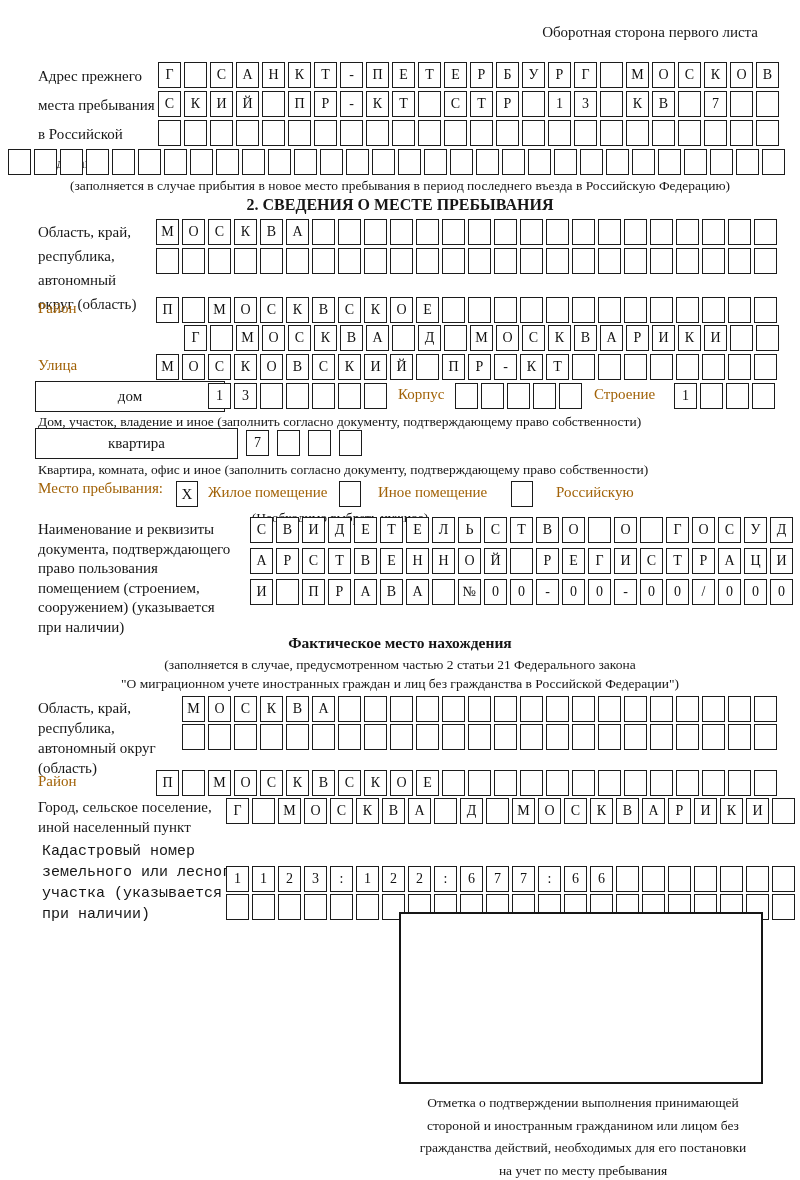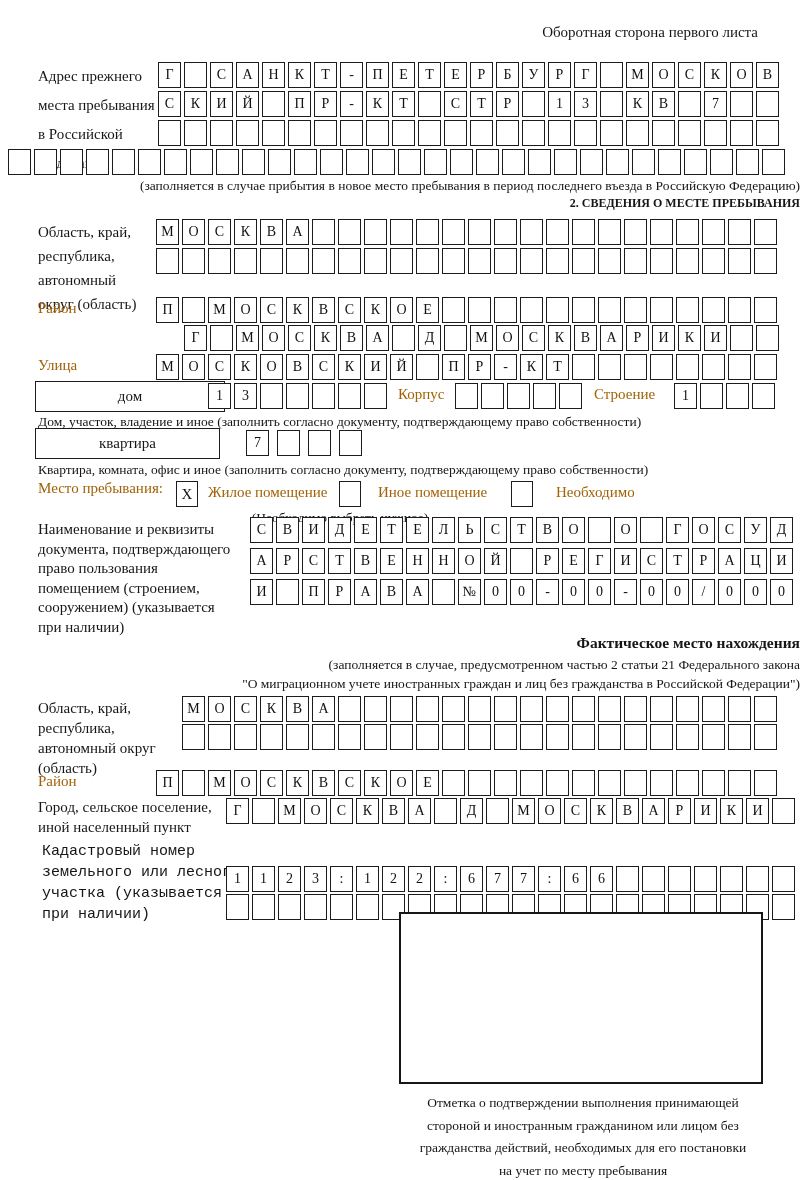--- a/index.html
+++ b/index.html
@@ -4,21 +4,21 @@
 <style>
   html,body{margin:0;padding:0;background:#e8e8e8;}
   #form-canvas{
     position:relative;width:800px;height:1180px;margin:0 auto;
     background:#ffffff;color:#161616;
     font-family:"Liberation Serif","DejaVu Serif",serif;
     overflow:hidden;
   }
   .lbl{position:absolute;font-size:15px;line-height:24px;white-space:pre-line;color:#161616;}
   .cap{position:absolute;font-size:13.5px;color:#161616;}
-  .center{left:0;width:100%;text-align:right;}
+  .center{left:0;width:100%;text-align:center;}
   .boxrow{position:absolute;display:flex;gap:3px;}
   .boxrow.gap8{gap:8px;}
   .cell{
     width:23px;height:26px;box-sizing:border-box;flex:0 0 23px;
     border:1.5px solid #1c1c1c;background:#fff;
     display:flex;align-items:center;justify-content:center;
     font-size:14px;line-height:1;color:#111;
   }
   .wide-box{
     position:absolute;box-sizing:border-box;height:31px;
@@ -26,21 +26,21 @@
     display:flex;align-items:center;justify-content:center;
     font-size:15px;color:#161616;
   }
   .checkbox{
     position:absolute;width:22px;height:26px;box-sizing:border-box;
     border:1.6px solid #1c1c1c;background:#fff;
     display:flex;align-items:center;justify-content:center;
     font-size:15px;color:#111;
   }
   .inline-lbl{position:absolute;font-size:15px;white-space:nowrap;color:#a16207;}
-  .h-bold{position:absolute;font-weight:bold;font-size:12px;}
+  .h-bold{position:absolute;font-weight:bold;font-size:16px;}
   .big-box{position:absolute;box-sizing:border-box;border:2.5px solid #161616;background:#fff;}
 </style>
 </head>
 <body>
 
 <div id="form-canvas">
 
   <div class="lbl" style="top:20px;right:42px;font-size:15px;">Оборотная сторона первого листа</div>
 
   <div class="lbl" style="left:38px;top:62px;line-height:29px;">Адрес прежнего
@@ -320,36 +320,36 @@
     </div>
   <div class="inline-lbl" style="left:594px;top:386px;">Строение</div>
   <div class="boxrow" style="left:674px;top:383px;">
       <span class="cell">1</span>
       <span class="cell"></span>
       <span class="cell"></span>
       <span class="cell"></span>
     </div>
   <div class="cap" style="left:38px;top:414px;">Дом, участок, владение и иное (заполнить согласно документу, подтверждающему право собственности)</div>
 
-  <div class="wide-box" style="left:35px;top:428px;width:185px;">квартира</div>
+  <div class="wide-box" style="left:35px;top:428px;width:203px;">квартира</div>
   <div class="boxrow gap8" style="left:246px;top:430px;">
       <span class="cell">7</span>
       <span class="cell"></span>
       <span class="cell"></span>
       <span class="cell"></span>
     </div>
   <div class="cap" style="left:38px;top:462px;">Квартира, комната, офис и иное (заполнить согласно документу, подтверждающему право собственности)</div>
 
   <div class="inline-lbl" style="left:38px;top:480px;">Место пребывания:</div>
   <div class="checkbox" style="left:176px;top:481px;">X</div>
   <div class="inline-lbl" style="left:208px;top:484px;">Жилое помещение</div>
   <div class="checkbox" style="left:339px;top:481px;"></div>
   <div class="inline-lbl" style="left:378px;top:484px;">Иное помещение</div>
   <div class="checkbox" style="left:511px;top:481px;"></div>
-  <div class="inline-lbl" style="left:556px;top:484px;">Необходимо</div>
+  <div class="inline-lbl" style="left:556px;top:484px;">Российскую</div>
   <div class="cap" style="left:150px;top:510px;width:380px;text-align:center;">(Необходимо выбрать нужное)</div>
 
   <div class="lbl" style="left:38px;top:520px;line-height:19.5px;width:212px;">Наименование и реквизиты
 документа, подтверждающего
 право пользования
 помещением (строением,
 сооружением) (указывается
 при наличии)</div>
   <div class="boxrow" style="left:250px;top:517px;">
       <span class="cell">С</span>

